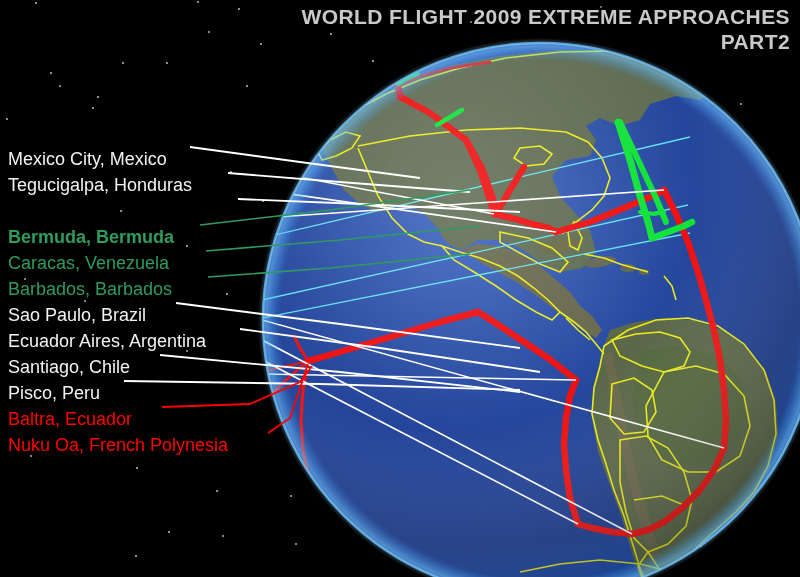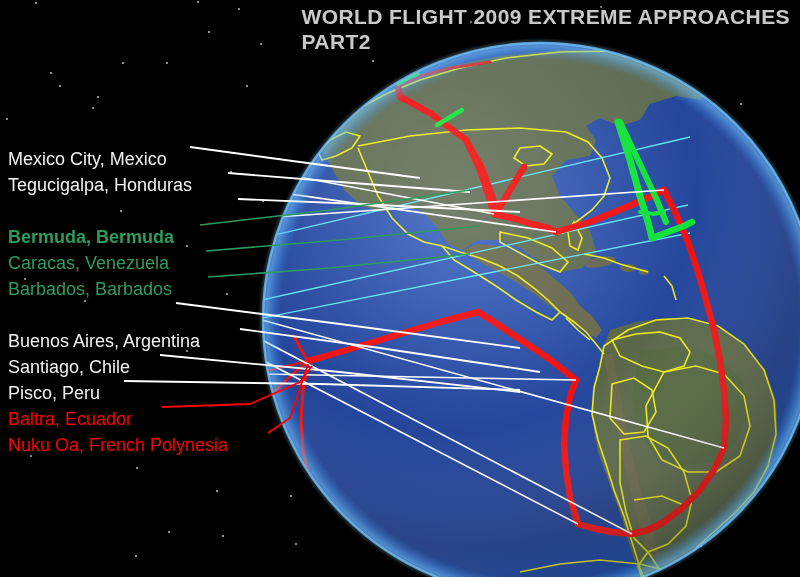--- a/index.html
+++ b/index.html
@@ -5,21 +5,21 @@
   html,body{margin:0;padding:0;background:#000;}
   #stage{
     position:relative;width:800px;height:577px;overflow:hidden;
     background:#000;
     font-family:"Liberation Sans", sans-serif;
   }
   #sky{position:absolute;inset:0;}
   #globe-svg{position:absolute;left:0;top:0;width:800px;height:577px;}
 
   .title-block{
-    position:absolute;right:10px;top:4px;
+    position:absolute;right:10px;top:4px;text-align:right;
     z-index:30;pointer-events:none;
   }
   .title-line{
     font-size:21px;font-weight:bold;letter-spacing:.4px;
     color:#c9c9c9;line-height:25px;
     text-shadow:0 0 6px #000,0 0 12px #000,1px 1px 2px #000;
   }
 
   #labels{position:absolute;left:0;top:0;width:722px;height:577px;z-index:25;}
   .label{
@@ -286,20 +286,21 @@
     <div class="title-line">WORLD FLIGHT 2009 EXTREME APPROACHES</div>
     <div class="title-line">PART2</div>
   </div>
 
   <div id="labels">
       <div class="label white" style="left: 8px; top: 150px;">Mexico City, Mexico</div>
       <div class="label white" style="left: 8px; top: 176px;">Tegucigalpa, Honduras</div>
       <div class="label green" style="left: 8px; top: 228px; font-weight: bold;">Bermuda, Bermuda</div>
       <div class="label green" style="left: 8px; top: 280px;">Barbados, Barbados</div>
       <div class="label green" style="left: 8px; top: 254px;">Caracas, Venezuela</div>
-      <div class="label white" style="left: 8px; top: 332px;">Buenos Aires, Argentina</div>
+      <div class="label white" style="left: 8px; top: 306px;">Sao Paulo, Brazil</div>
+      <div class="label white" style="left: 8px; top: 332px;">Ecuador Aires, Argentina</div>
       <div class="label white" style="left: 8px; top: 358px;">Santiago, Chile</div>
       <div class="label white" style="left: 8px; top: 384px;">Pisco, Peru</div>
       <div class="label red" style="left: 8px; top: 436px;">Nuku Oa, French Polynesia</div>
       <div class="label red" style="left: 8px; top: 410px;">Baltra, Ecuador</div>
     </div>
 
 </div>
 
 </body></html>

